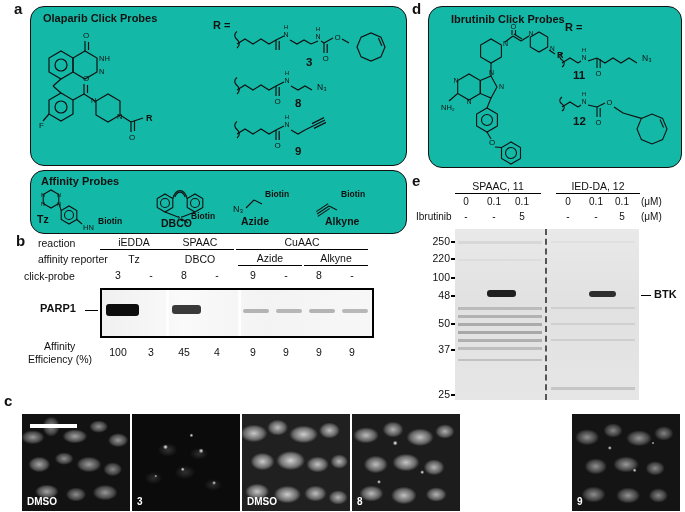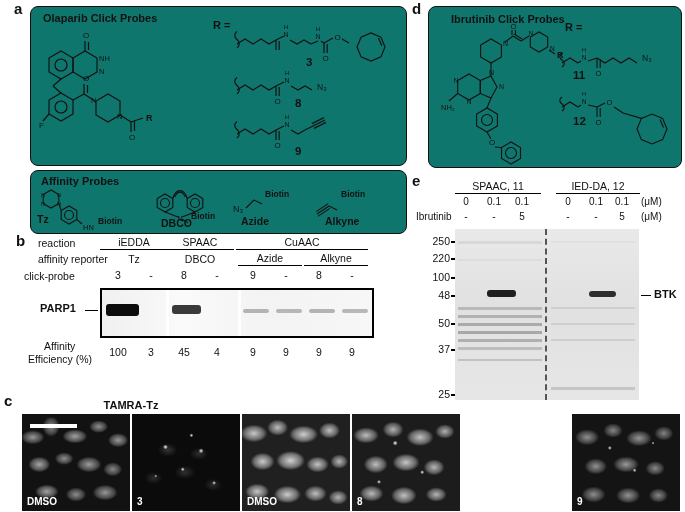--- a/index.html
+++ b/index.html
@@ -1,20 +1,20 @@
 <!DOCTYPE html>
 <html><head>
 <meta charset="utf-8">
 <style>
   html,body{margin:0;padding:0;background:#fff;}
   #fig{position:relative;width:685px;height:512px;background:#fff;
        font-family:"Liberation Sans",sans-serif;color:#111;overflow:hidden;}
   .abs{position:absolute;}
   .panel-letter{position:absolute;font-size:15px;font-weight:bold;}
-  .rbox{position:absolute;border:1.5px solid #111;border-radius:8px;background:#0f766e;}
+  .rbox{position:absolute;border:1.5px solid #111;border-radius:14px;background:#14b8a6;}
   .boxtitle{position:absolute;font-size:11px;font-weight:bold;white-space:nowrap;}
   .req{position:absolute;font-size:11px;font-weight:bold;}
   .rowhead{position:absolute;font-size:10.5px;white-space:nowrap;}
   .grp{position:absolute;font-size:10.5px;text-align:center;border-bottom:1.2px solid #000;padding-bottom:1px;}
   .grp-nl{position:absolute;font-size:10.5px;text-align:center;}
   .lanev{position:absolute;font-size:10.5px;text-align:center;width:20px;}
   .lanev2{position:absolute;font-size:10.5px;text-align:center;width:26px;}
   .lanev3{position:absolute;font-size:10px;text-align:center;width:24px;}
   .mw{position:absolute;font-size:10.5px;text-align:right;width:24px;}
   .tick{position:absolute;width:7px;height:2px;background:#000;}
@@ -476,21 +476,20 @@
     <div class="streak" style="left:96px;top:158px;width:84px;height:2.5px;background:#c6c6c6"></div>
     <div class="band" style="left:32px;top:61px;width:29px;height:7px;background:#1f1f1f"></div>
     <div class="band" style="left:134px;top:62px;width:27px;height:6px;background:#2e2e2e"></div>
     <div class="streak" style="left:90px;top:0;height:100%;border-left:2px dashed #555"></div>
   </div>
   <div class="abs" style="left:641px;top:295px;width:10px;border-top:1.5px solid #000"></div>
   <span class="abs" style="left:654px;top:288px;font-size:11px;font-weight:bold">BTK</span>
 
   <span class="panel-letter" style="left:4px;top:392px">c</span>
 
-  <span class="ctitle" style="left:66px">TAMRA-Tz</span>
 
   <div class="micro m1" style="left:22px">
     <div class="abs" style="left:8px;top:10px;width:47px;height:4px;background:#fff"></div>
     <span class="mlabel">DMSO</span>
   </div>
   <div class="micro m2" style="left:132px">
     <span class="mlabel">3</span>
   </div>
   <div class="micro m3" style="left:242px">
     <span class="mlabel">DMSO</span>

